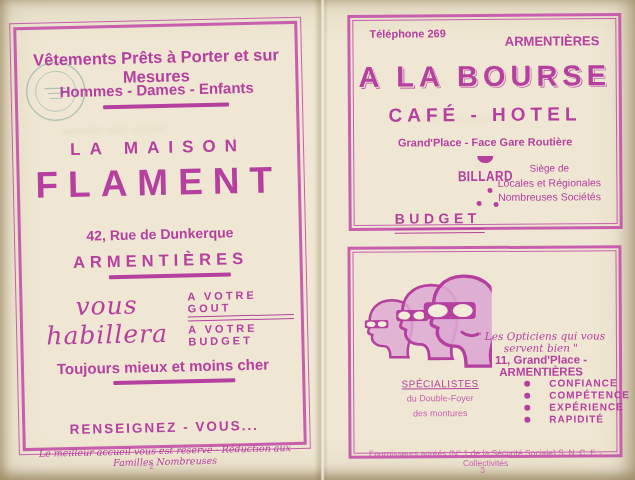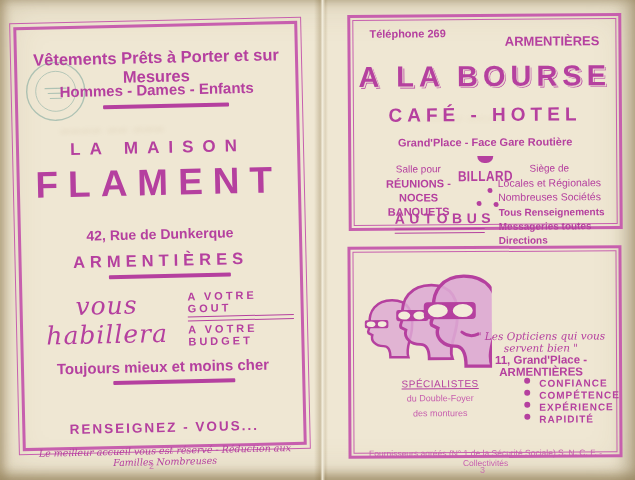--- a/index.html
+++ b/index.html
@@ -63,21 +63,21 @@
   
   .heads{position:absolute;left:4px;top:16px;}
   .barbry-name{position:absolute;top:36px;left:108px;width:156px;text-align:center;font-size:31px;font-weight:800;letter-spacing:3px;color:var(--ink);}
   .barbry-quote{position:absolute;top:76px;left:100px;width:170px;text-align:center;font-size:10.5px;}
   .barbry-addr{position:absolute;top:100px;left:100px;width:170px;text-align:center;font-size:11.5px;font-weight:800;color:var(--ink);}
   .spec{position:absolute;left:24px;top:124px;width:120px;text-align:center;color:var(--ink);}
   .spec .s0{font-size:10px;letter-spacing:.5px;margin-bottom:4px;text-decoration:underline;}
   .spec .s{font-size:9px;margin-bottom:4.5px;color:var(--ink-light);}
   .spec .s3{font-size:10.5px;font-weight:800;letter-spacing:.5px;}
   .qual{position:absolute;left:168px;top:124px;}
-  .qual-row{display:flex;align-items:flex-start;gap:9px;height:11.5px;margin-bottom:.5px;}
+  .qual-row{display:flex;align-items:center;gap:19px;height:11.5px;margin-bottom:.5px;}
   .qual-dot{width:6px;height:6px;border-radius:50%;background:var(--ink);flex:0 0 auto;}
   .qual-label{font-size:10px;font-weight:800;letter-spacing:1px;color:var(--ink);}
   .barbry-footer{position:absolute;top:194px;left:0;right:0;text-align:center;font-size:8.5px;color:var(--ink-light);}
 </style>
 </head>
 <body>
 
 <div class="canvas">
   <div class="gutter"></div>
 
@@ -131,43 +131,34 @@
       <div class="ghost" style="top:88px;left:60px;font-size:16px;opacity:.1;">~~~~ ~~~~~</div>
 
       <div class="phone">Téléphone 269</div>
       <div class="bourse-city">ARMENTIÈRES</div>
       <div class="bourse-name">A LA BOURSE</div>
       <div class="bourse-type">CAFÉ - HOTEL</div>
       <div class="bourse-loc">Grand'Place  -  Face Gare Routière</div>
 
       <div class="glyph-dome"></div>
 
-      <div class="col" style="left:10px;top:140px;width:104px;">
-        <div class="cl0">Salle pour</div>
-        <div class="cl1">RÉUNIONS - NOCES</div>
-        <div class="cl1">BANQUETS</div>
-      </div>
 
       <div class="billard">BILLARD</div>
       <div class="dot" style="left:131px;top:166px;"></div>
       <div class="dot" style="left:120px;top:179px;"></div>
       <div class="dot" style="left:137px;top:180px;"></div>
 
       <div class="col" style="right:6px;top:140px;width:118px;">
         <div class="cl0">Siège de</div>
         <div class="cl0" style="font-size:10.5px;">Locales et Régionales</div>
         <div class="cl0" style="font-size:10.5px;">Nombreuses Sociétés</div>
       </div>
 
-      <div class="autobus">AUTOBUS</div>
+      <div class="autobus">BUDGET</div>
       <div class="autobus-ul"></div>
-      <div class="autobus-txt">
-        <div>Tous Renseignements</div>
-        <div>Messageries toutes Directions</div>
-      </div>
     </div>
   </div>
 
   <div class="frame thick-out" style="left:348px;top:246px;width:274px;height:212px;transform:rotate(-0.3deg);">
     <div class="outer"></div>
     <div class="inner"></div>
     <div class="content">
       <svg class="heads" width="132" height="108" viewBox="0 0 132 108">
 
         <g transform="translate(0,26) scale(0.62)">

